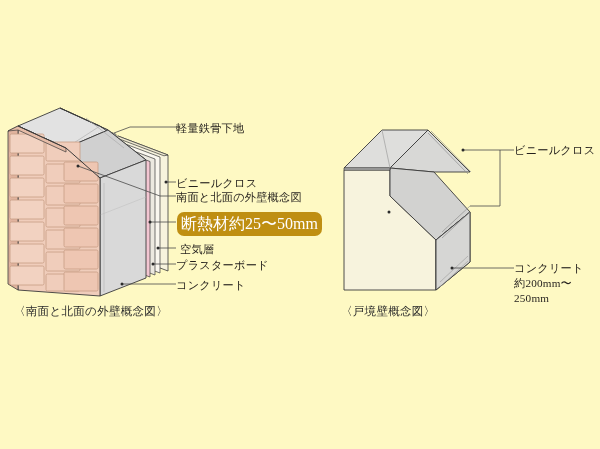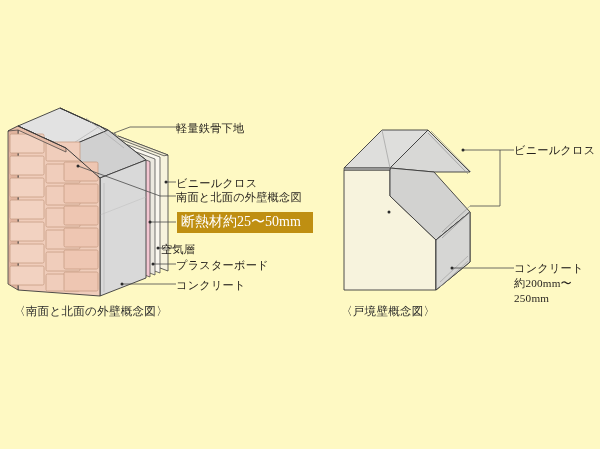--- a/index.html
+++ b/index.html
@@ -38,23 +38,24 @@
     font-family: "Liberation Serif", "DejaVu Serif", serif;
     font-size: 11.2px;
     color: #231f1c;
     white-space: nowrap;
     letter-spacing: 0.2px;
     line-height: 1.32;
   }
   .lbl.hl {
     background: #bf8f12;
     color: #ffffff;
-    padding: 1px 12px 2px 4px;
-    font-size: 14px;
+    padding: 1px 4px 2px 4px;
+    font-size: 16px;
     letter-spacing: 0px;
+    border-radius: 7px;
   }
   .lbl.multi { white-space: pre-line; }
   svg { display: block; overflow: visible; }
 </style>
 </head>
 <body>
 
 <div id="stage">
 
   <div class="diagram" id="left-diagram">
@@ -175,21 +176,21 @@
     </svg>
 
     <div class="lbl" style="left:176px; top:121px;">軽量鉄骨下地</div>
 
     <div class="lbl" style="left:176px; top:176px;">ビニールクロス</div>
 
     <div class="lbl" style="left:176px; top:190px;">南面と北面の外壁概念図</div>
 
     <div class="lbl hl" style="left:177px; top:212px;">断熱材約25〜50mm</div>
 
-    <div class="lbl" style="left:161px; top:242px;">空気層</div>
+    <div class="lbl" style="left:180px; top:242px;">空気層</div>
 
     <div class="lbl" style="left:176px; top:258px;">プラスターボード</div>
 
     <div class="lbl" style="left:176px; top:278px;">コンクリート</div>
   </div>
 
   <div class="diagram" id="right-diagram">
     <svg width="270" height="340" viewBox="0 0 270 340">
 
       <g>

